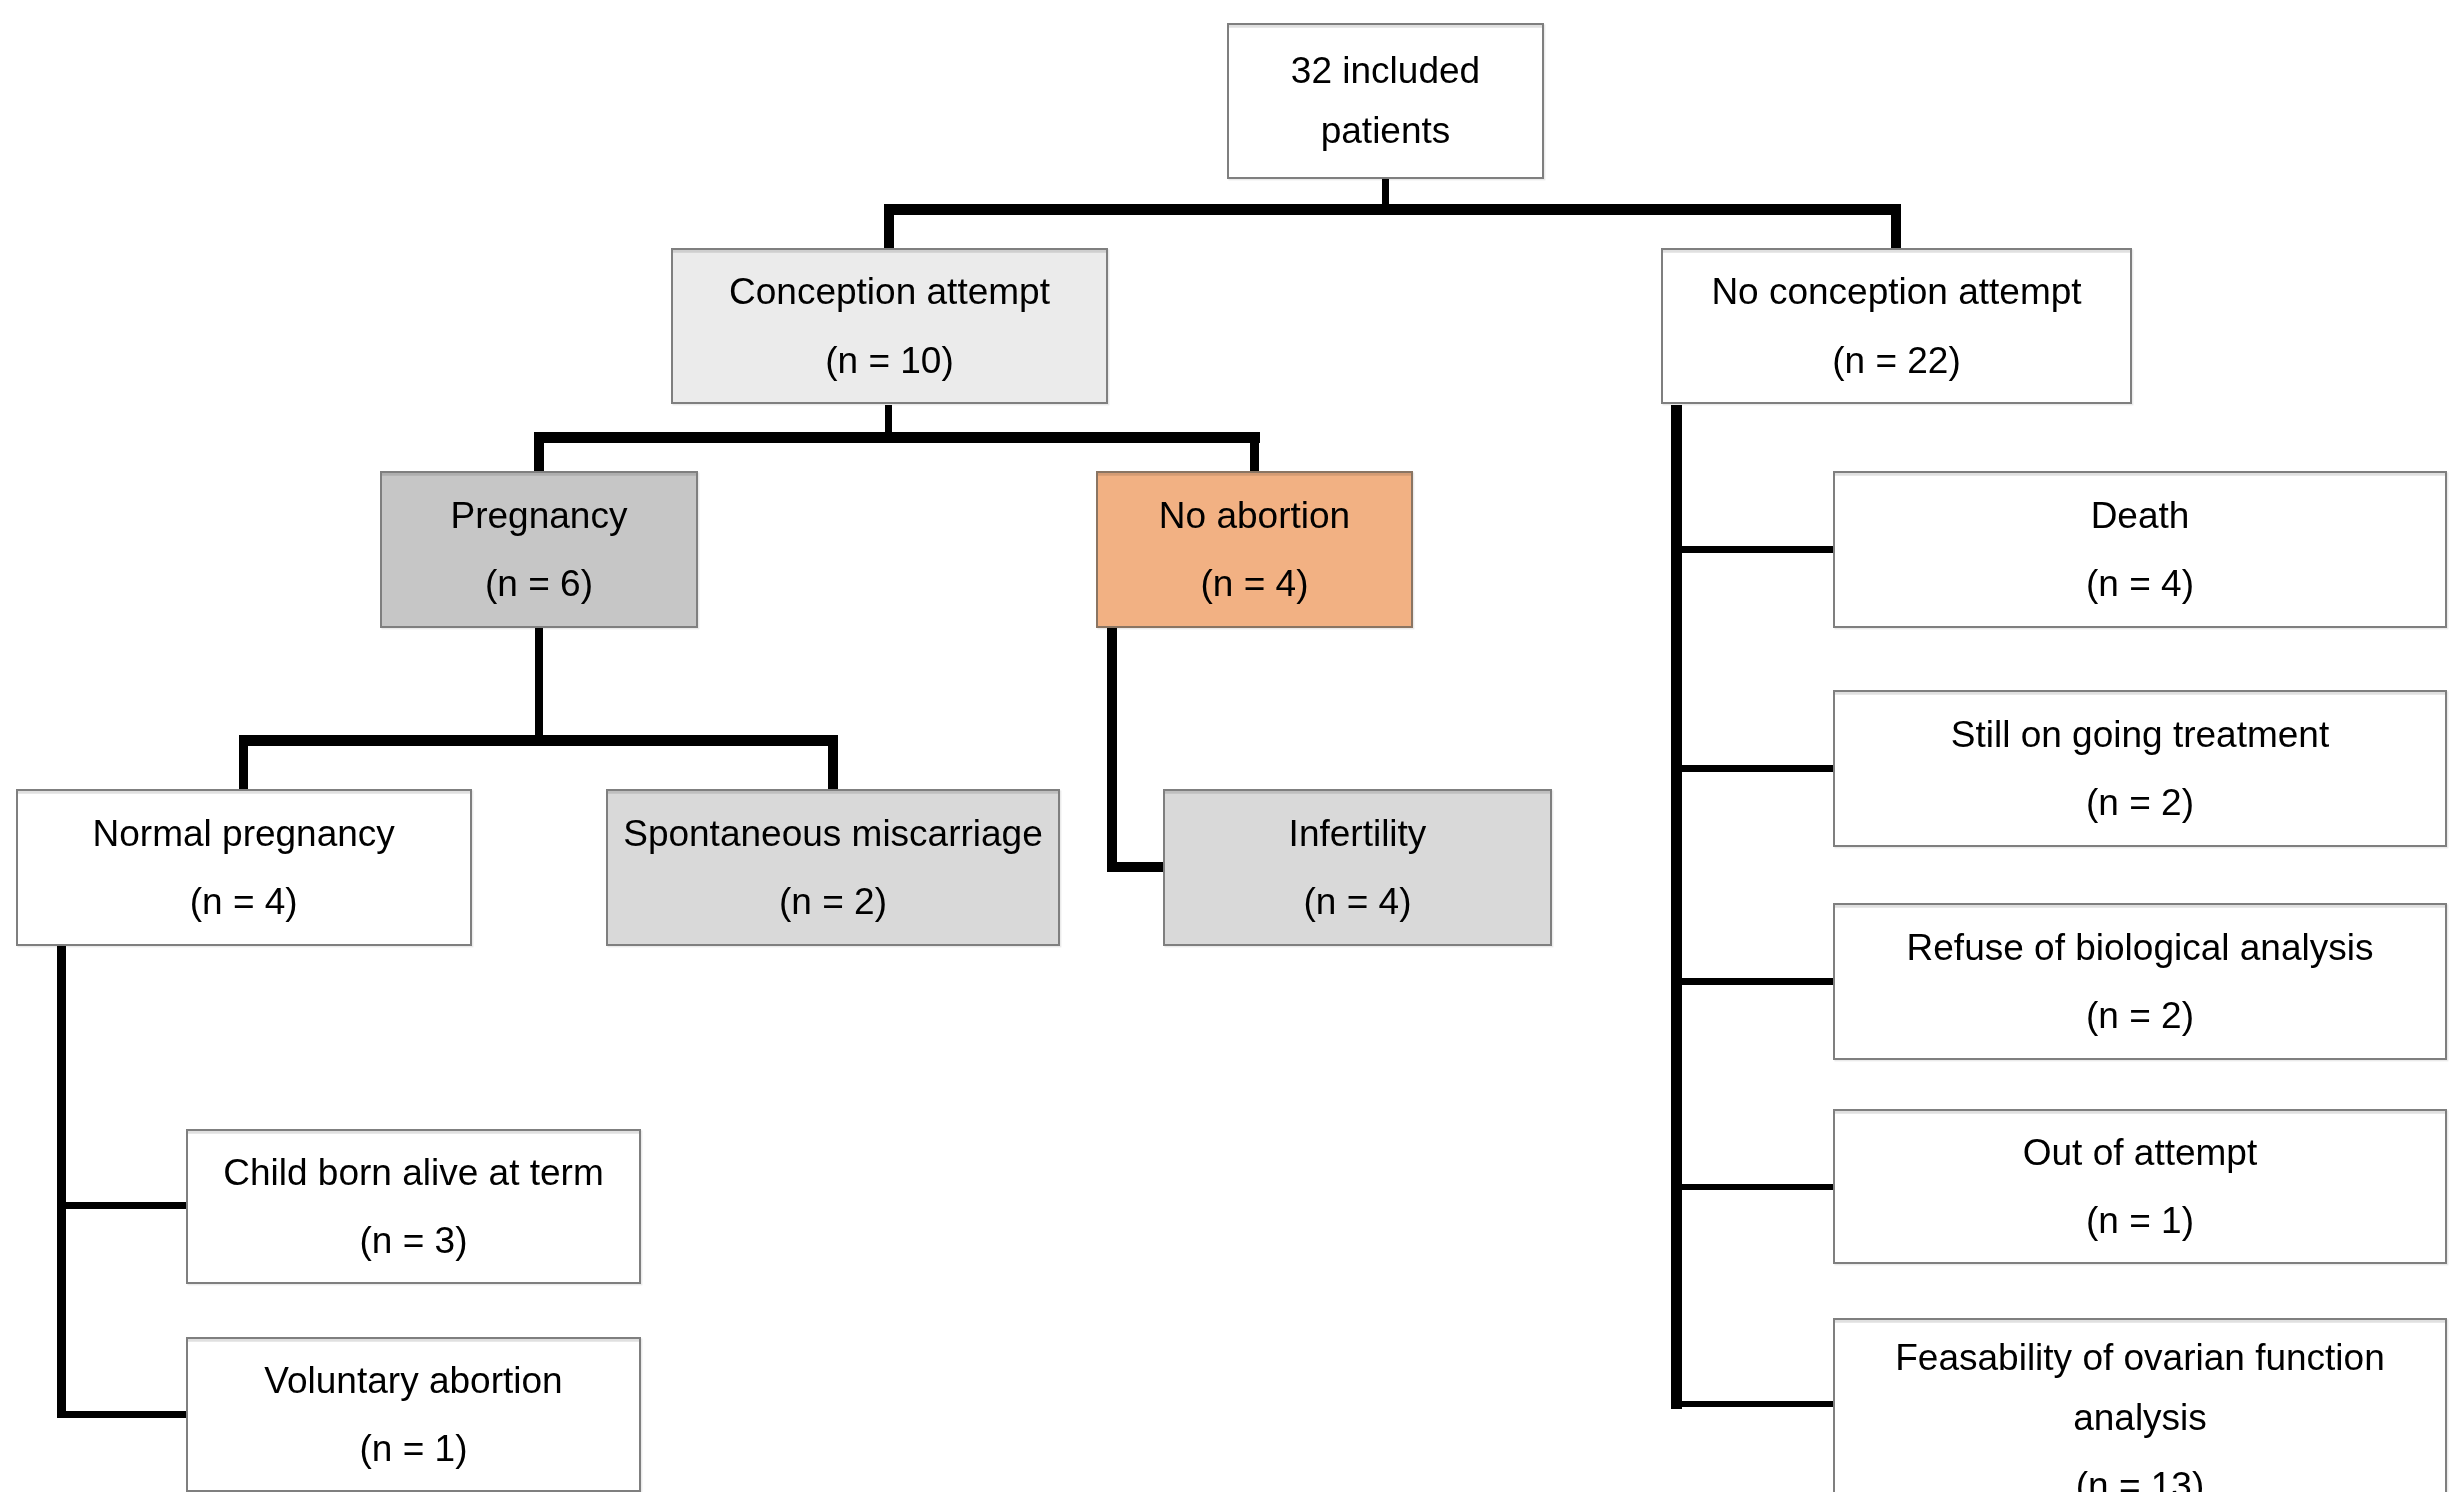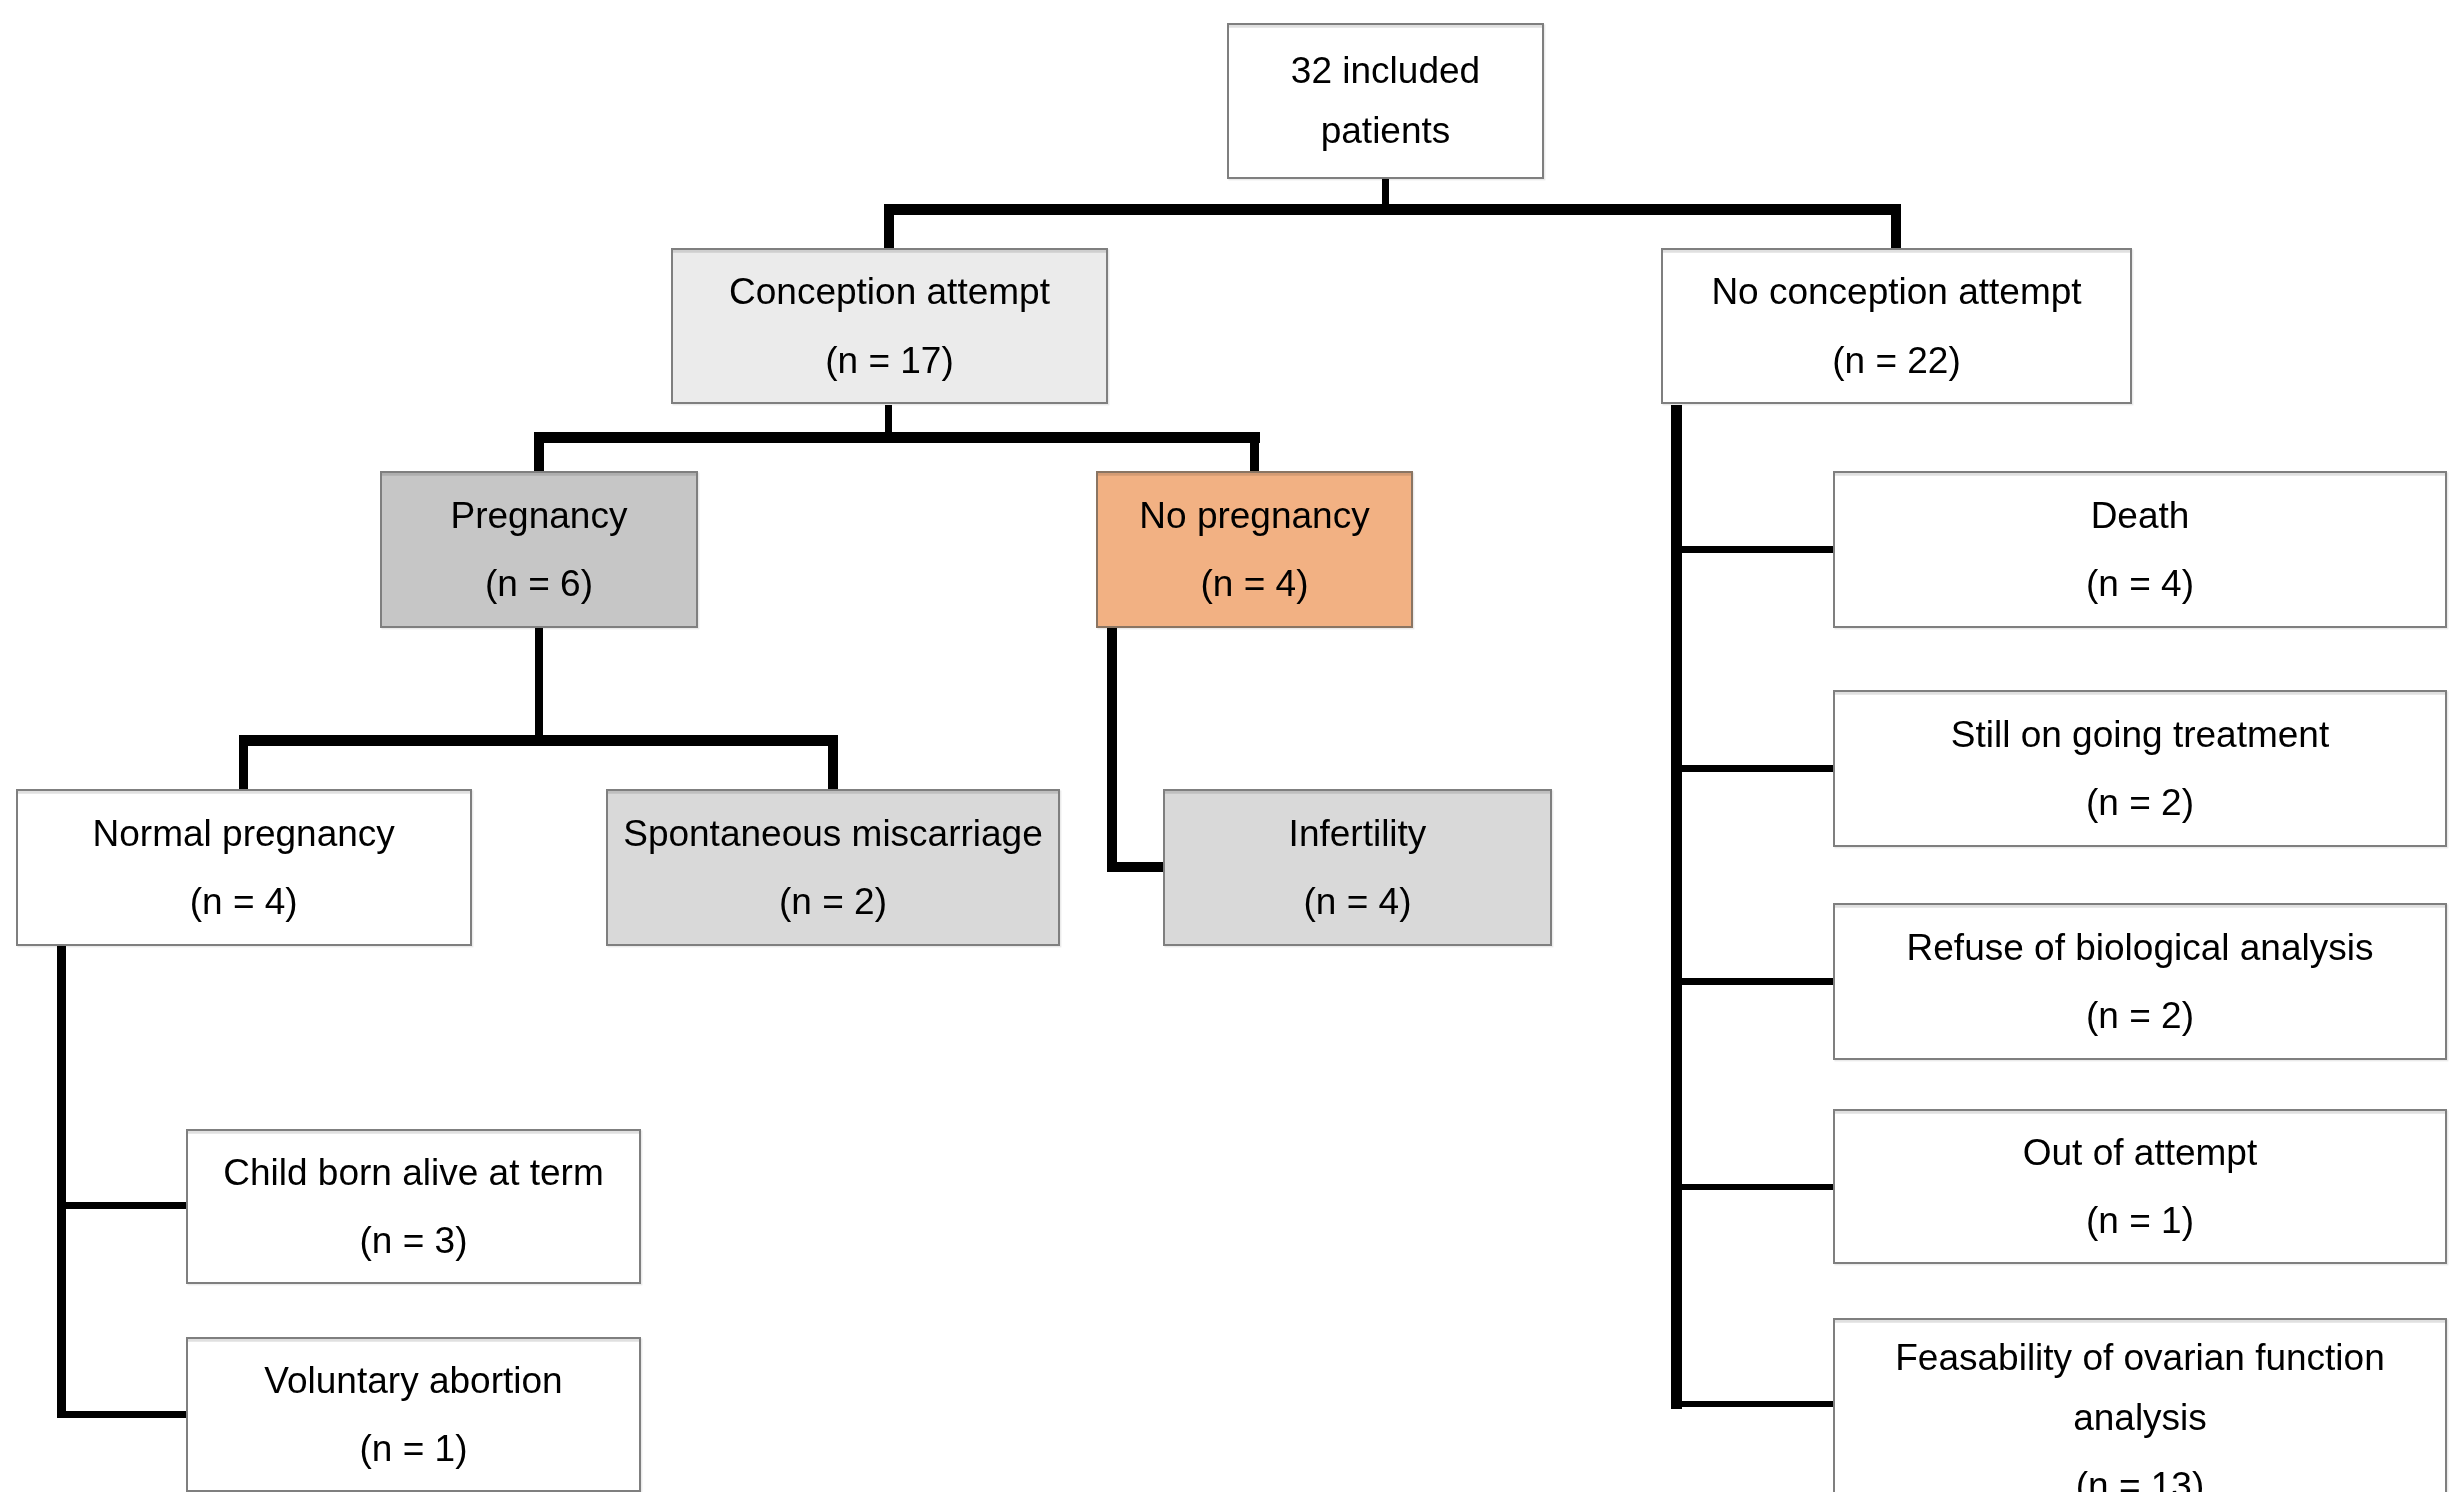--- a/index.html
+++ b/index.html
@@ -79,35 +79,35 @@
     </g>
   </svg>
 
   <div class="box" style="left:1227px;top:22.5px;width:317px;height:156px">
     <div class="lbl">32 included patients</div>
 
   </div>
 
   <div class="box fill-lightest" style="left:671px;top:248px;width:437px;height:156px">
     <div class="lbl">Conception attempt</div>
-    <div class="cnt">(n = 17)</div>
+    <div class="cnt">(n = 10)</div>
   </div>
 
   <div class="box" style="left:1661px;top:248px;width:471px;height:156px">
     <div class="lbl">No conception attempt</div>
     <div class="cnt">(n = 22)</div>
   </div>
 
   <div class="box fill-mid" style="left:380px;top:471px;width:318px;height:157px">
     <div class="lbl">Pregnancy</div>
     <div class="cnt">(n = 6)</div>
   </div>
 
   <div class="box fill-orange" style="left:1096px;top:471px;width:317px;height:157px">
-    <div class="lbl">No pregnancy</div>
+    <div class="lbl">No abortion</div>
     <div class="cnt">(n = 4)</div>
   </div>
 
   <div class="box" style="left:15.7px;top:789px;width:456px;height:157px">
     <div class="lbl">Normal pregnancy</div>
     <div class="cnt">(n = 4)</div>
   </div>
 
   <div class="box fill-gray" style="left:606px;top:789px;width:454px;height:157px">
     <div class="lbl">Spontaneous miscarriage</div>

